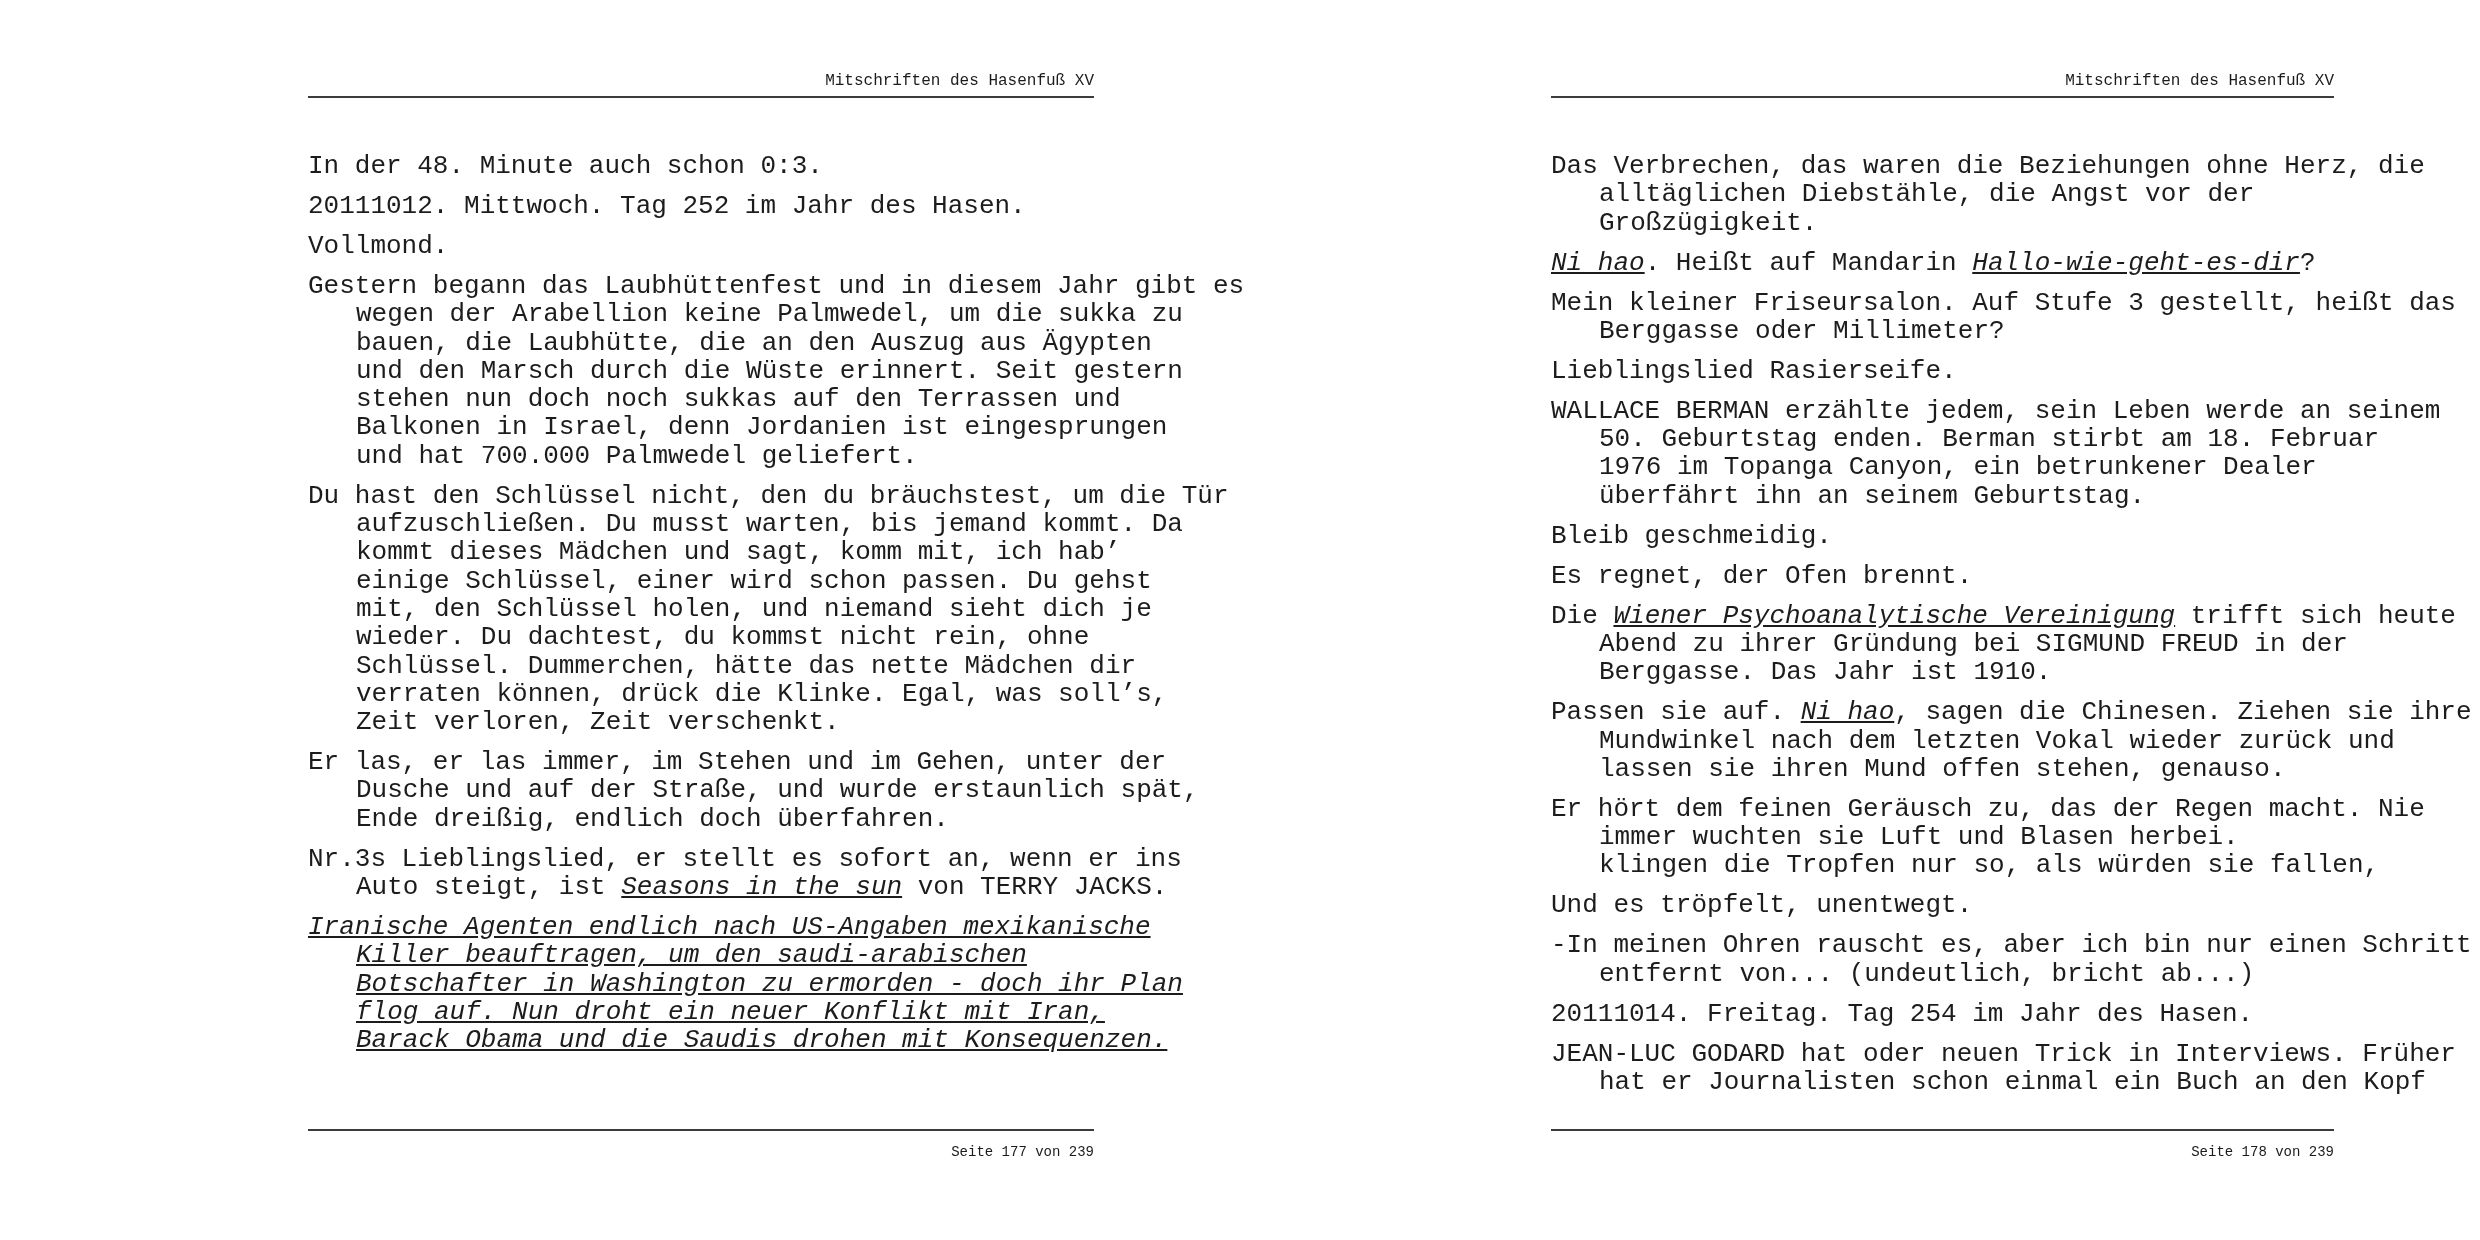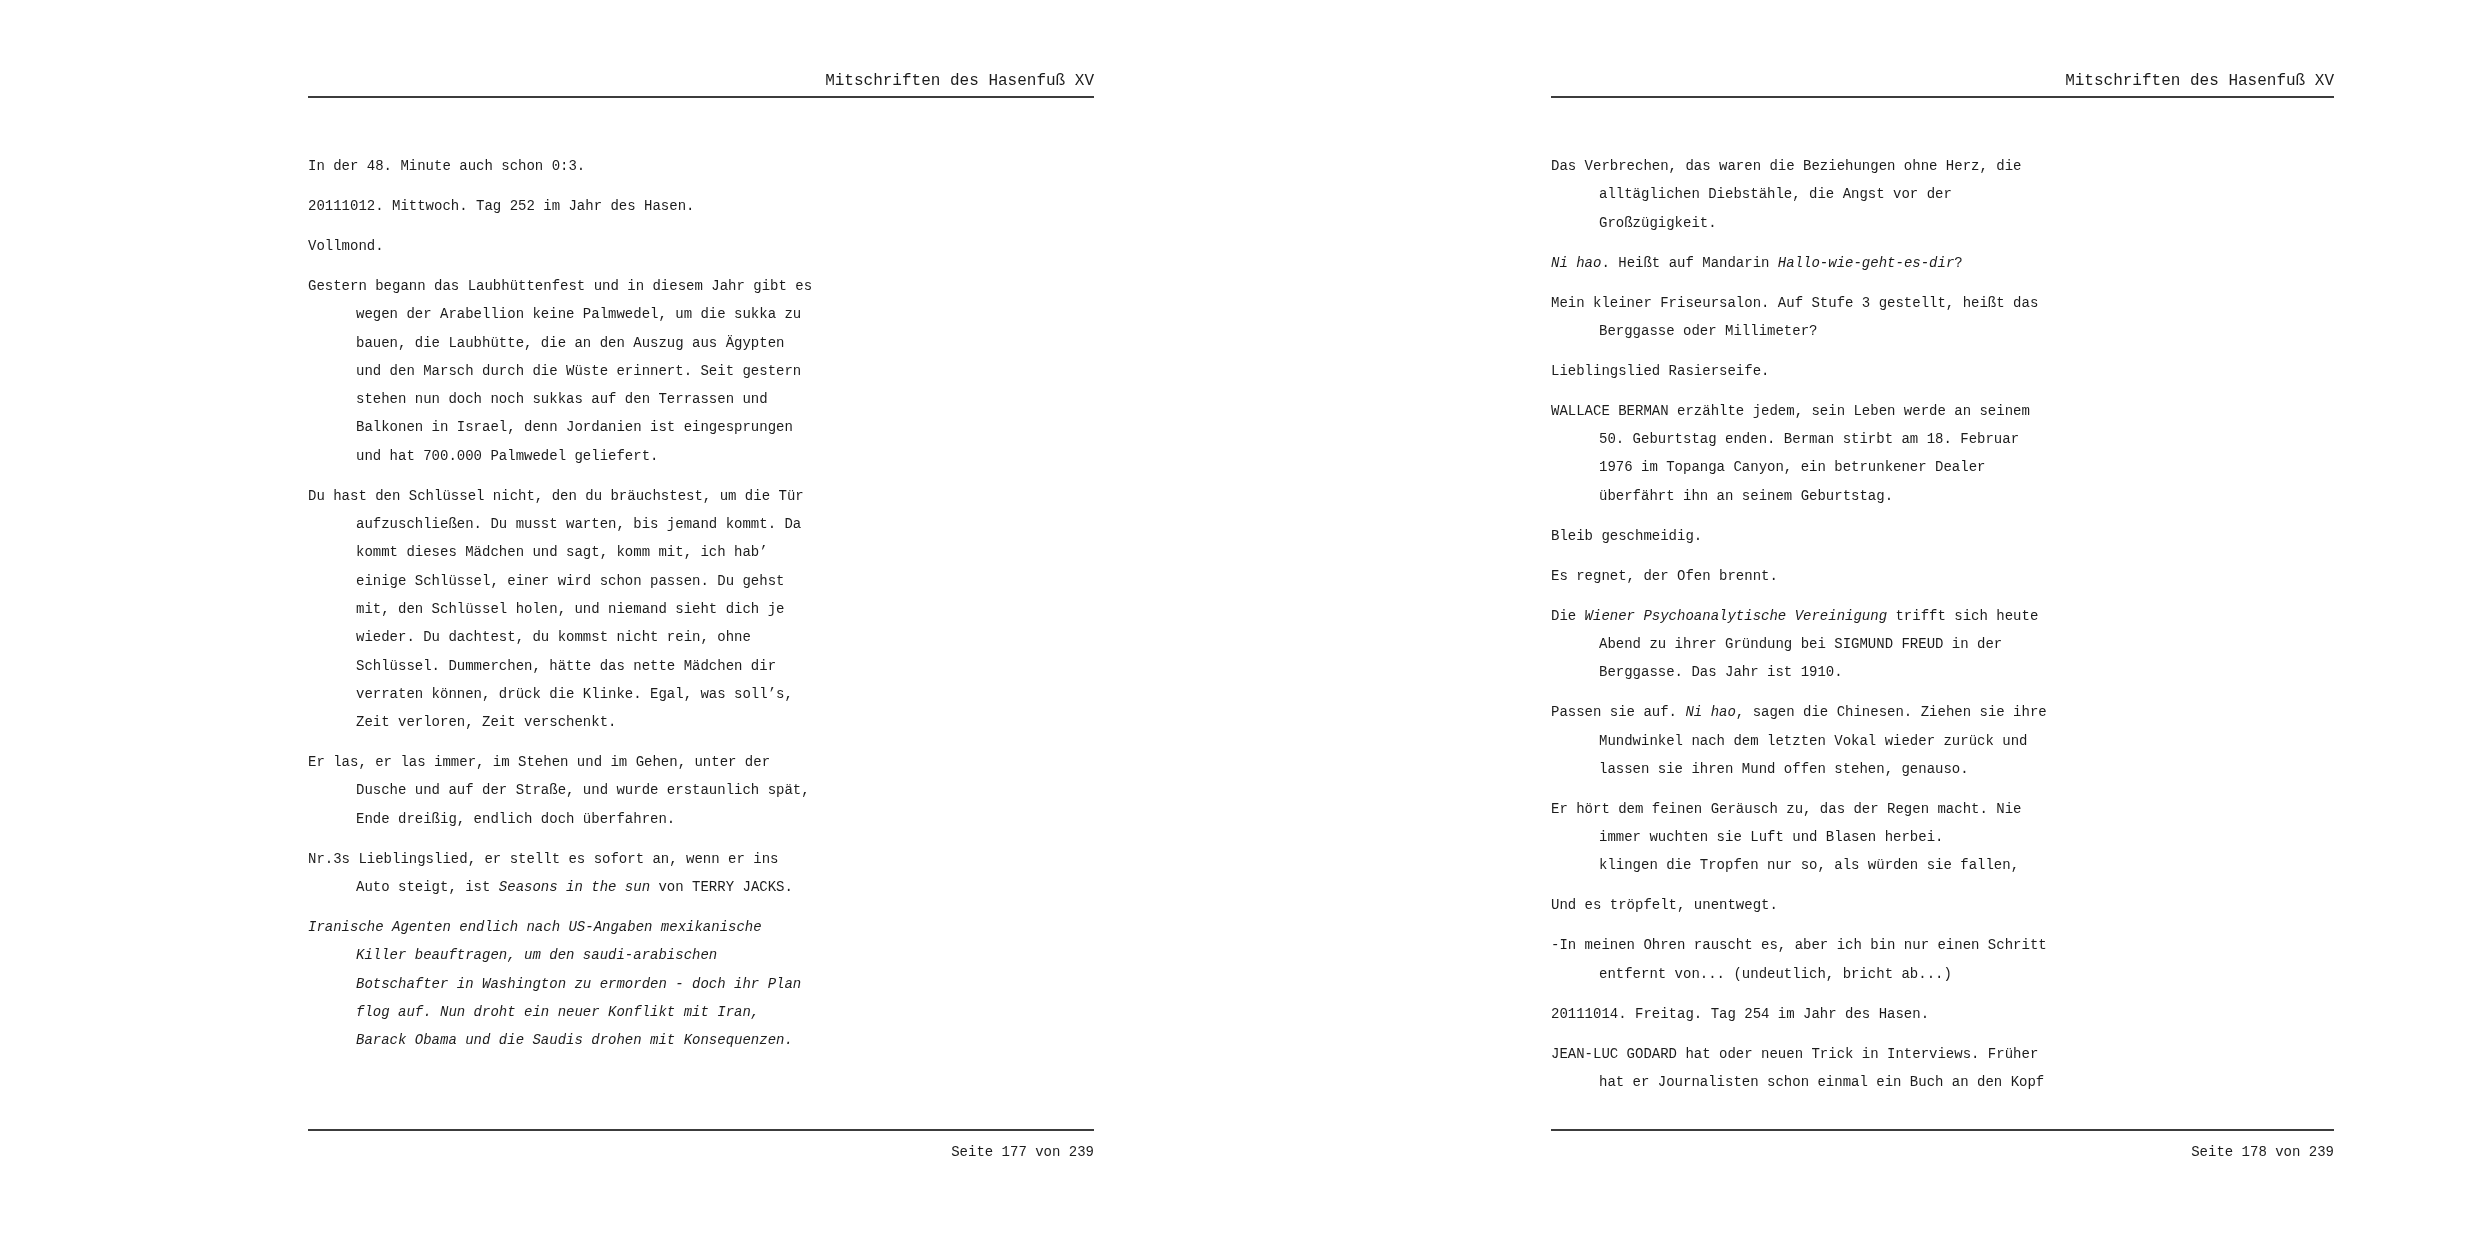--- a/index.html
+++ b/index.html
@@ -43,30 +43,30 @@
     right: 0;
     font-size: 14px;
     line-height: 22px;
     white-space: pre;
   }
   .page-body {
     position: absolute;
     top: 152px;
     left: 0;
     right: 0;
-    font-size: 14px;
+    font-size: 26px;
     line-height: 28.3px;
   }
   .para {
     padding-left: 48px;
     margin: 0 0 11.7px 0;
   }
   .line { white-space: pre; }
   .line.first { margin-left: -48px; }
-  .em { font-style: italic; }
+  .em { font-style: italic; text-decoration: underline; }
 </style>
 </head>
 <body style="--text-color: #1c1c1c; --rule-color: #3c3c3c; --page-bg: #ffffff;">
 
 <div>
 
   <section class="page" id="page-0">
     <span class="header-text">Mitschriften des Hasenfuß XV</span>
     <div class="rule header-rule"></div>
     <div class="page-body">

